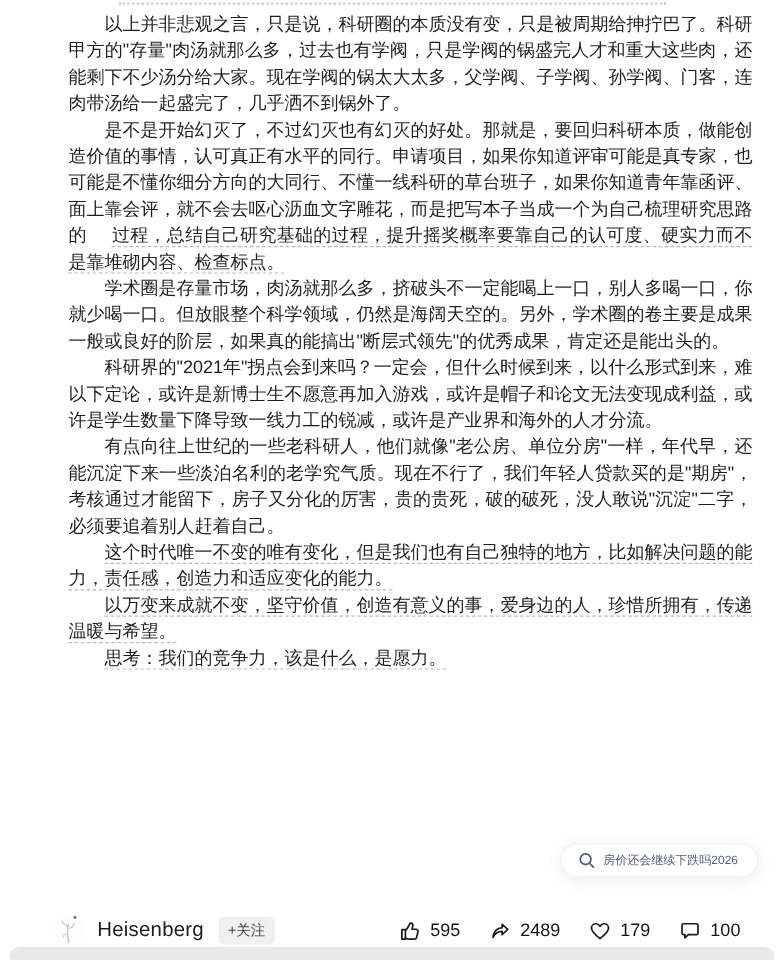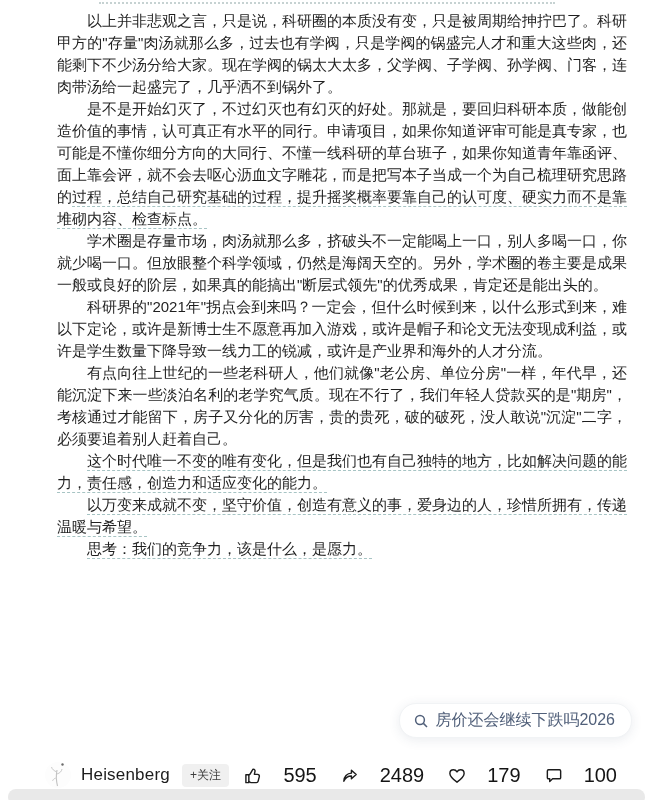--- a/index.html
+++ b/index.html
@@ -21,46 +21,47 @@
   .gap{margin-top:22px;}
   .gap-sm{margin-top:6px;}
   .gap-md{margin-top:14px;}
   .gap-lg{margin-top:32px;}
   .marked, .marked-tail{
     text-decoration:underline;
     text-decoration-style:dashed;
     text-decoration-color:rgba(138,176,176,0.75);
     text-decoration-thickness:1px;
     text-underline-offset:4px;
+    margin-left:21px;
   }
   .search-pill{
     position:absolute;top:703px;right:21px;
-    display:flex;align-items:center;gap:7px;
+    display:flex;align-items:flex-end;gap:7px;
     background:#ffffff;border:1px solid #f1f3f5;border-radius:17px;
     padding:6px 16px 6px 14px;
     box-shadow:0 2px 12px rgba(50,70,100,0.10);
-    font-size:16px;color:#51607a;cursor:pointer;
+    font-size:10px;color:#51607a;cursor:pointer;
   }
   .search-pill svg{display:block;}
   .footer{
     position:absolute;top:760px;left:45px;right:36px;height:30px;
     display:flex;align-items:center;
   }
   .avatar{
     width:26px;height:26px;border-radius:50%;background:#fdfdfd;
     display:flex;align-items:center;justify-content:center;flex:0 0 auto;
     cursor:pointer;
   }
   .author-name{margin-left:10px;font-size:17px;color:#1c1c1c;letter-spacing:0.2px;}
   .follow-chip{
     margin-left:12px;background:#f0f0f0;color:#3d3d3d;
     font-size:12px;padding:3px 8px;border-radius:4px;cursor:pointer;white-space:nowrap;
   }
   .stats{margin-left:auto;display:flex;align-items:center;gap:23px;}
-  .stat{display:flex;align-items:center;gap:20px;font-size:20px;color:#141414;cursor:pointer;}
+  .stat{display:flex;align-items:center;gap:7px;font-size:15px;color:#141414;cursor:pointer;}
   .stat svg{display:block;}
   .bottom-bar{
     position:absolute;top:789px;left:8px;right:8px;height:16px;
     background:#e9e9e9;border-radius:9px;
   }
 </style>
 </head>
 <body>
 
 <div class="top-dashes"></div>

